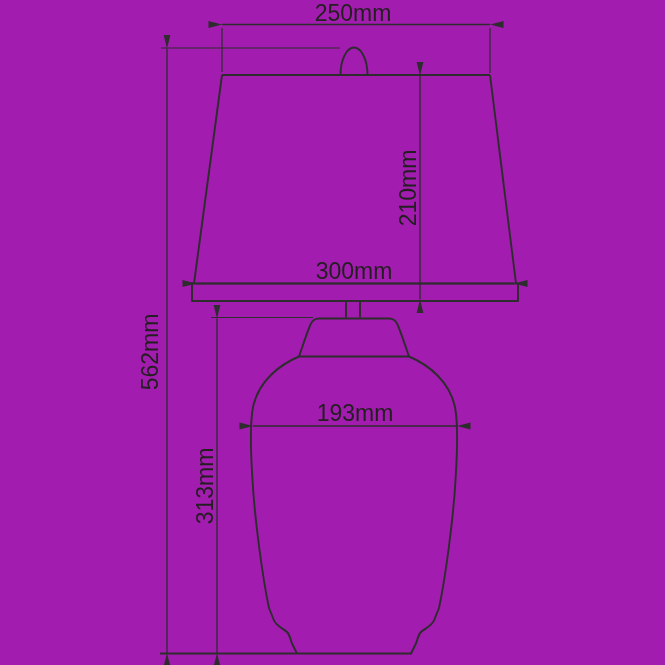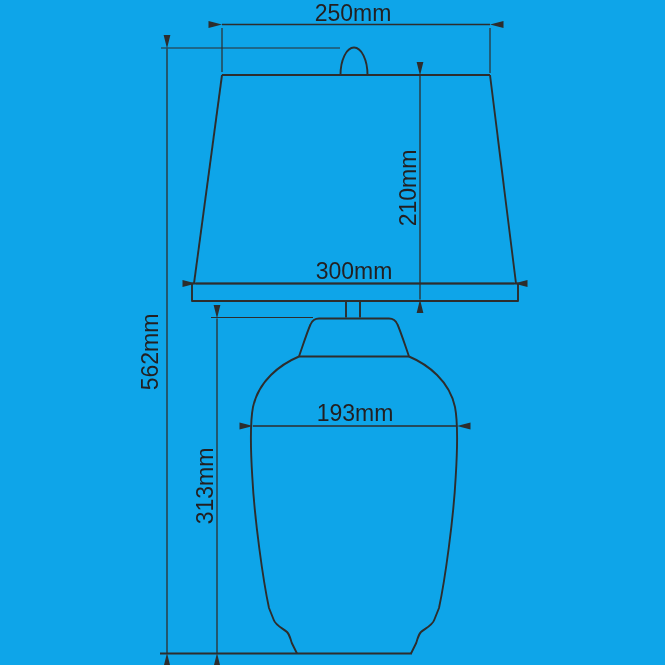--- a/index.html
+++ b/index.html
@@ -8,21 +8,21 @@
     background: #ffffff;
     width: 665px;
     height: 665px;
     overflow: hidden;
     font-family: "Liberation Sans", sans-serif;
   }
   .stage {
     position: relative;
     width: 665px;
     height: 665px;
-    background: #0ea5e9;
+    background: #a21caf;
   }
   svg { display: block; }
   .outline {
     fill: none;
     stroke: #2d2d2d;
     stroke-width: 1.9;
     stroke-linejoin: round;
     stroke-linecap: butt;
   }
   .dimline {

